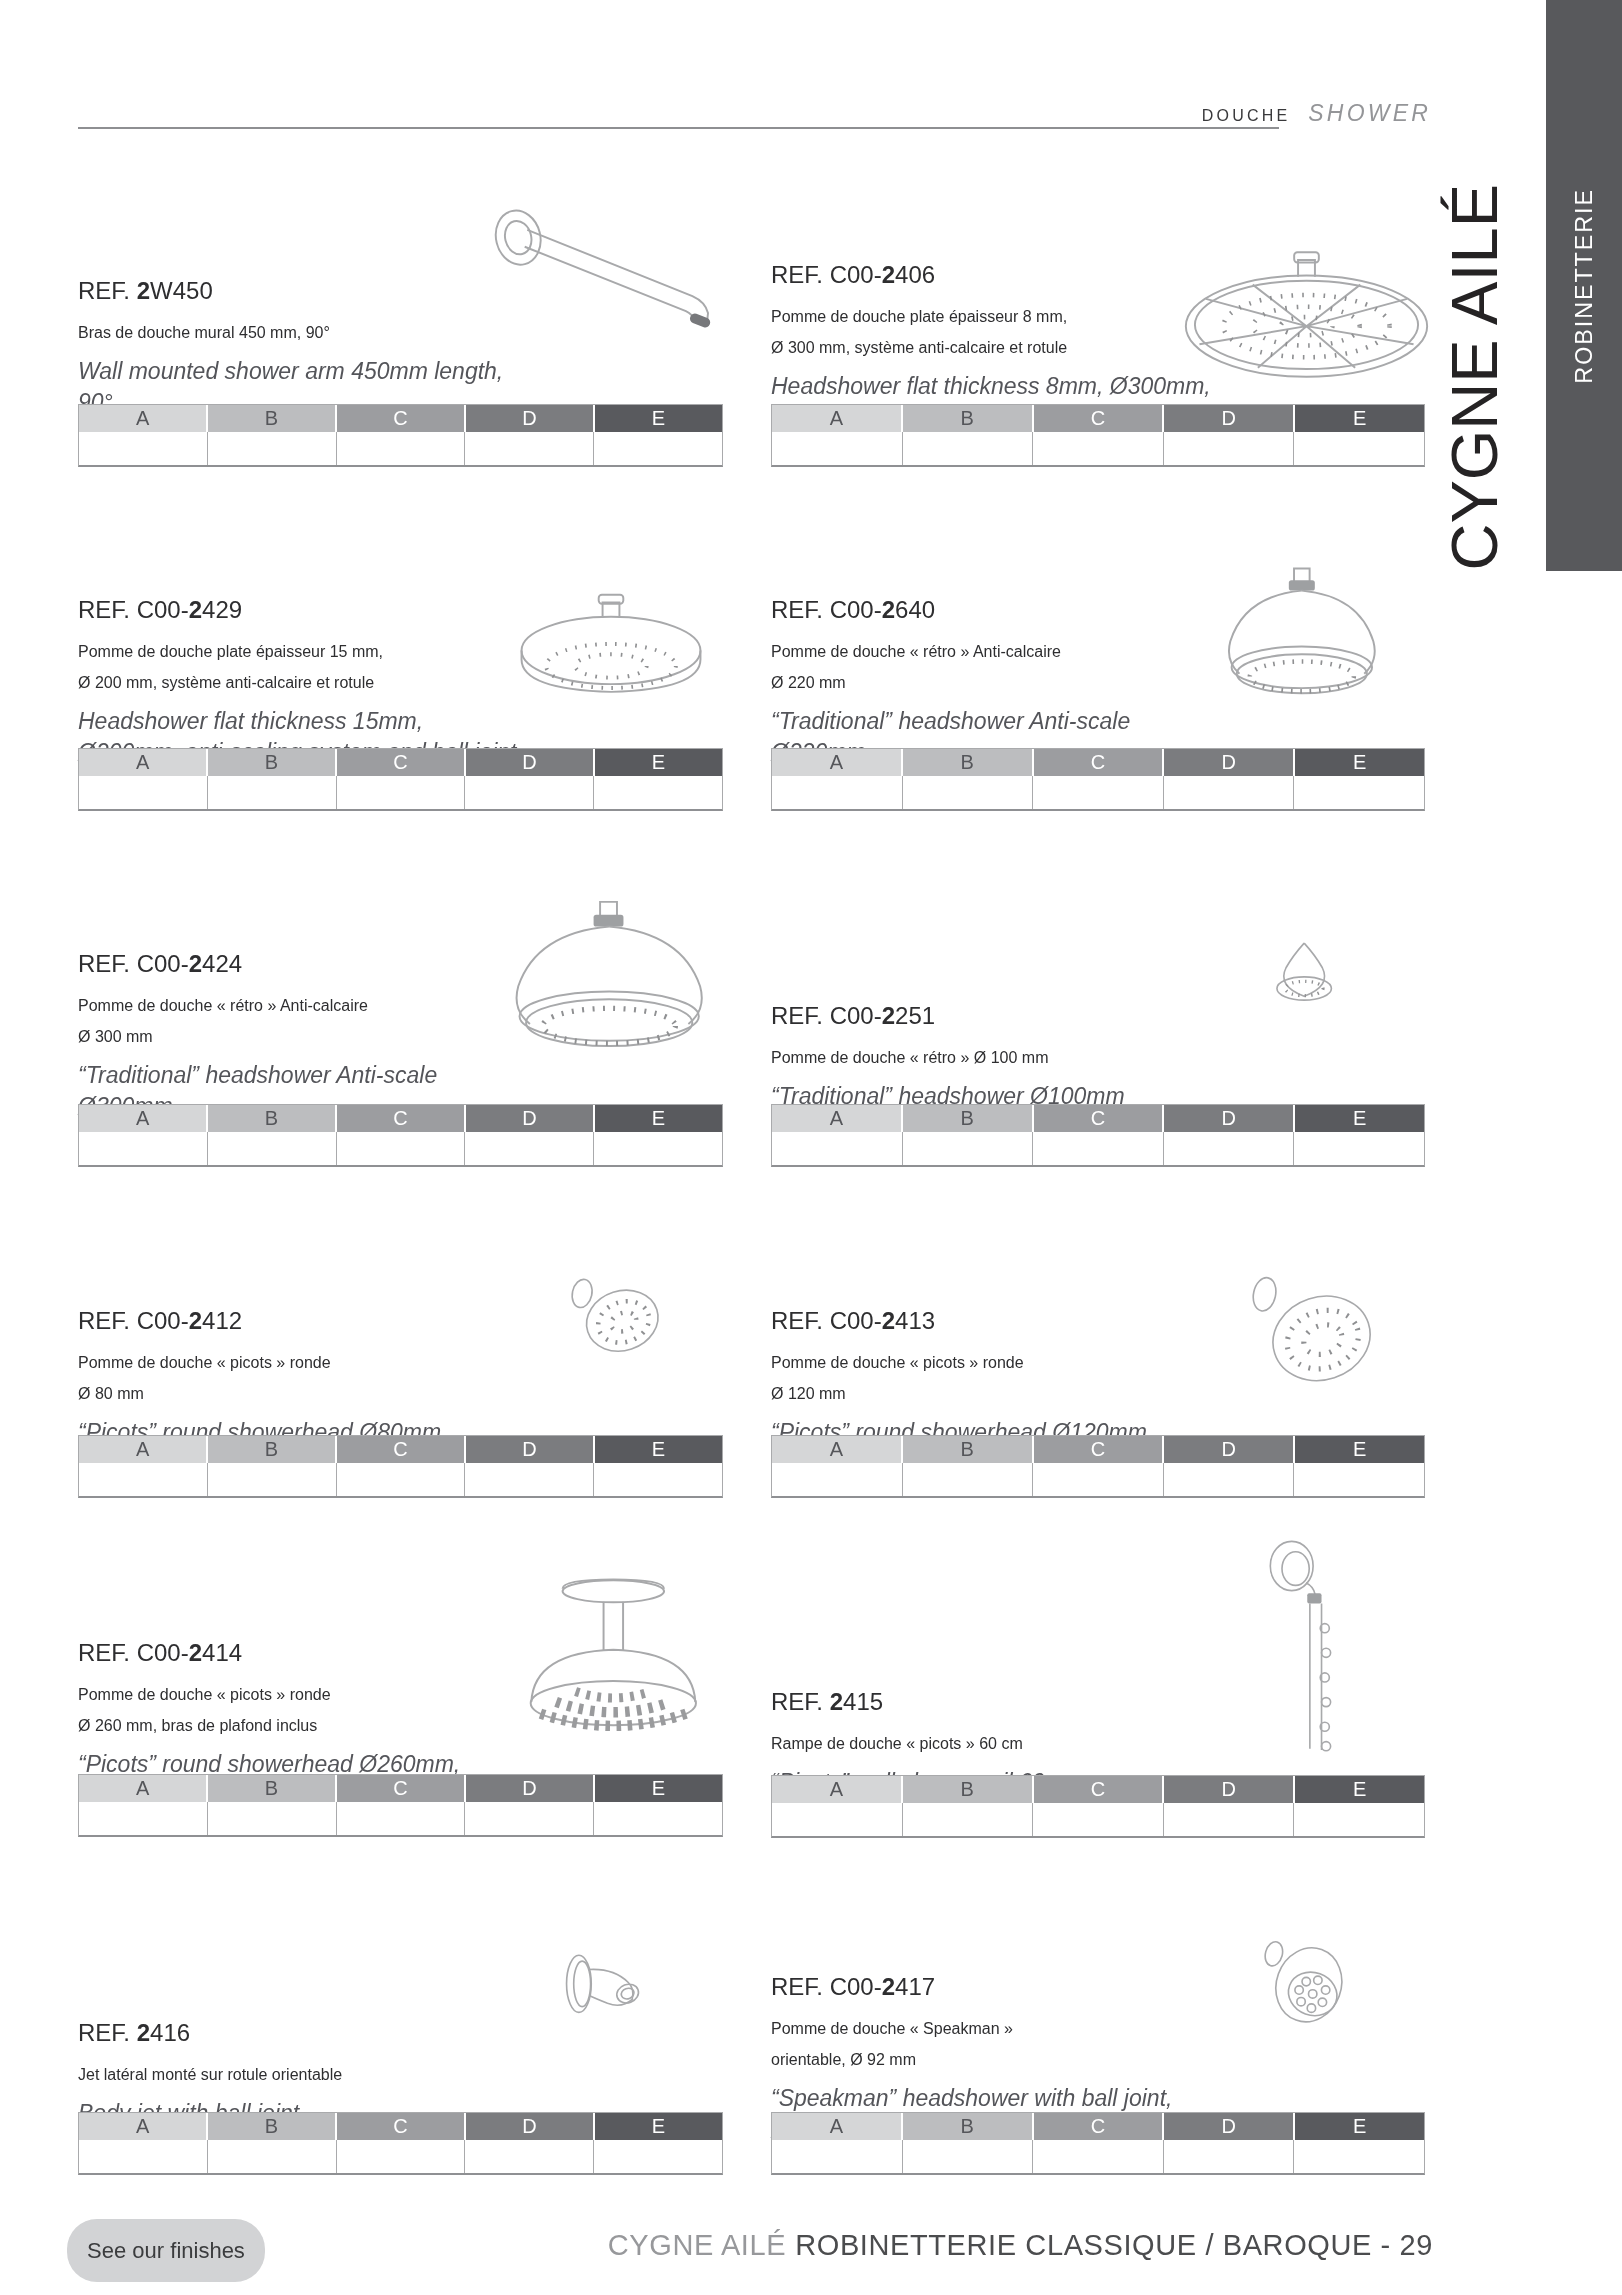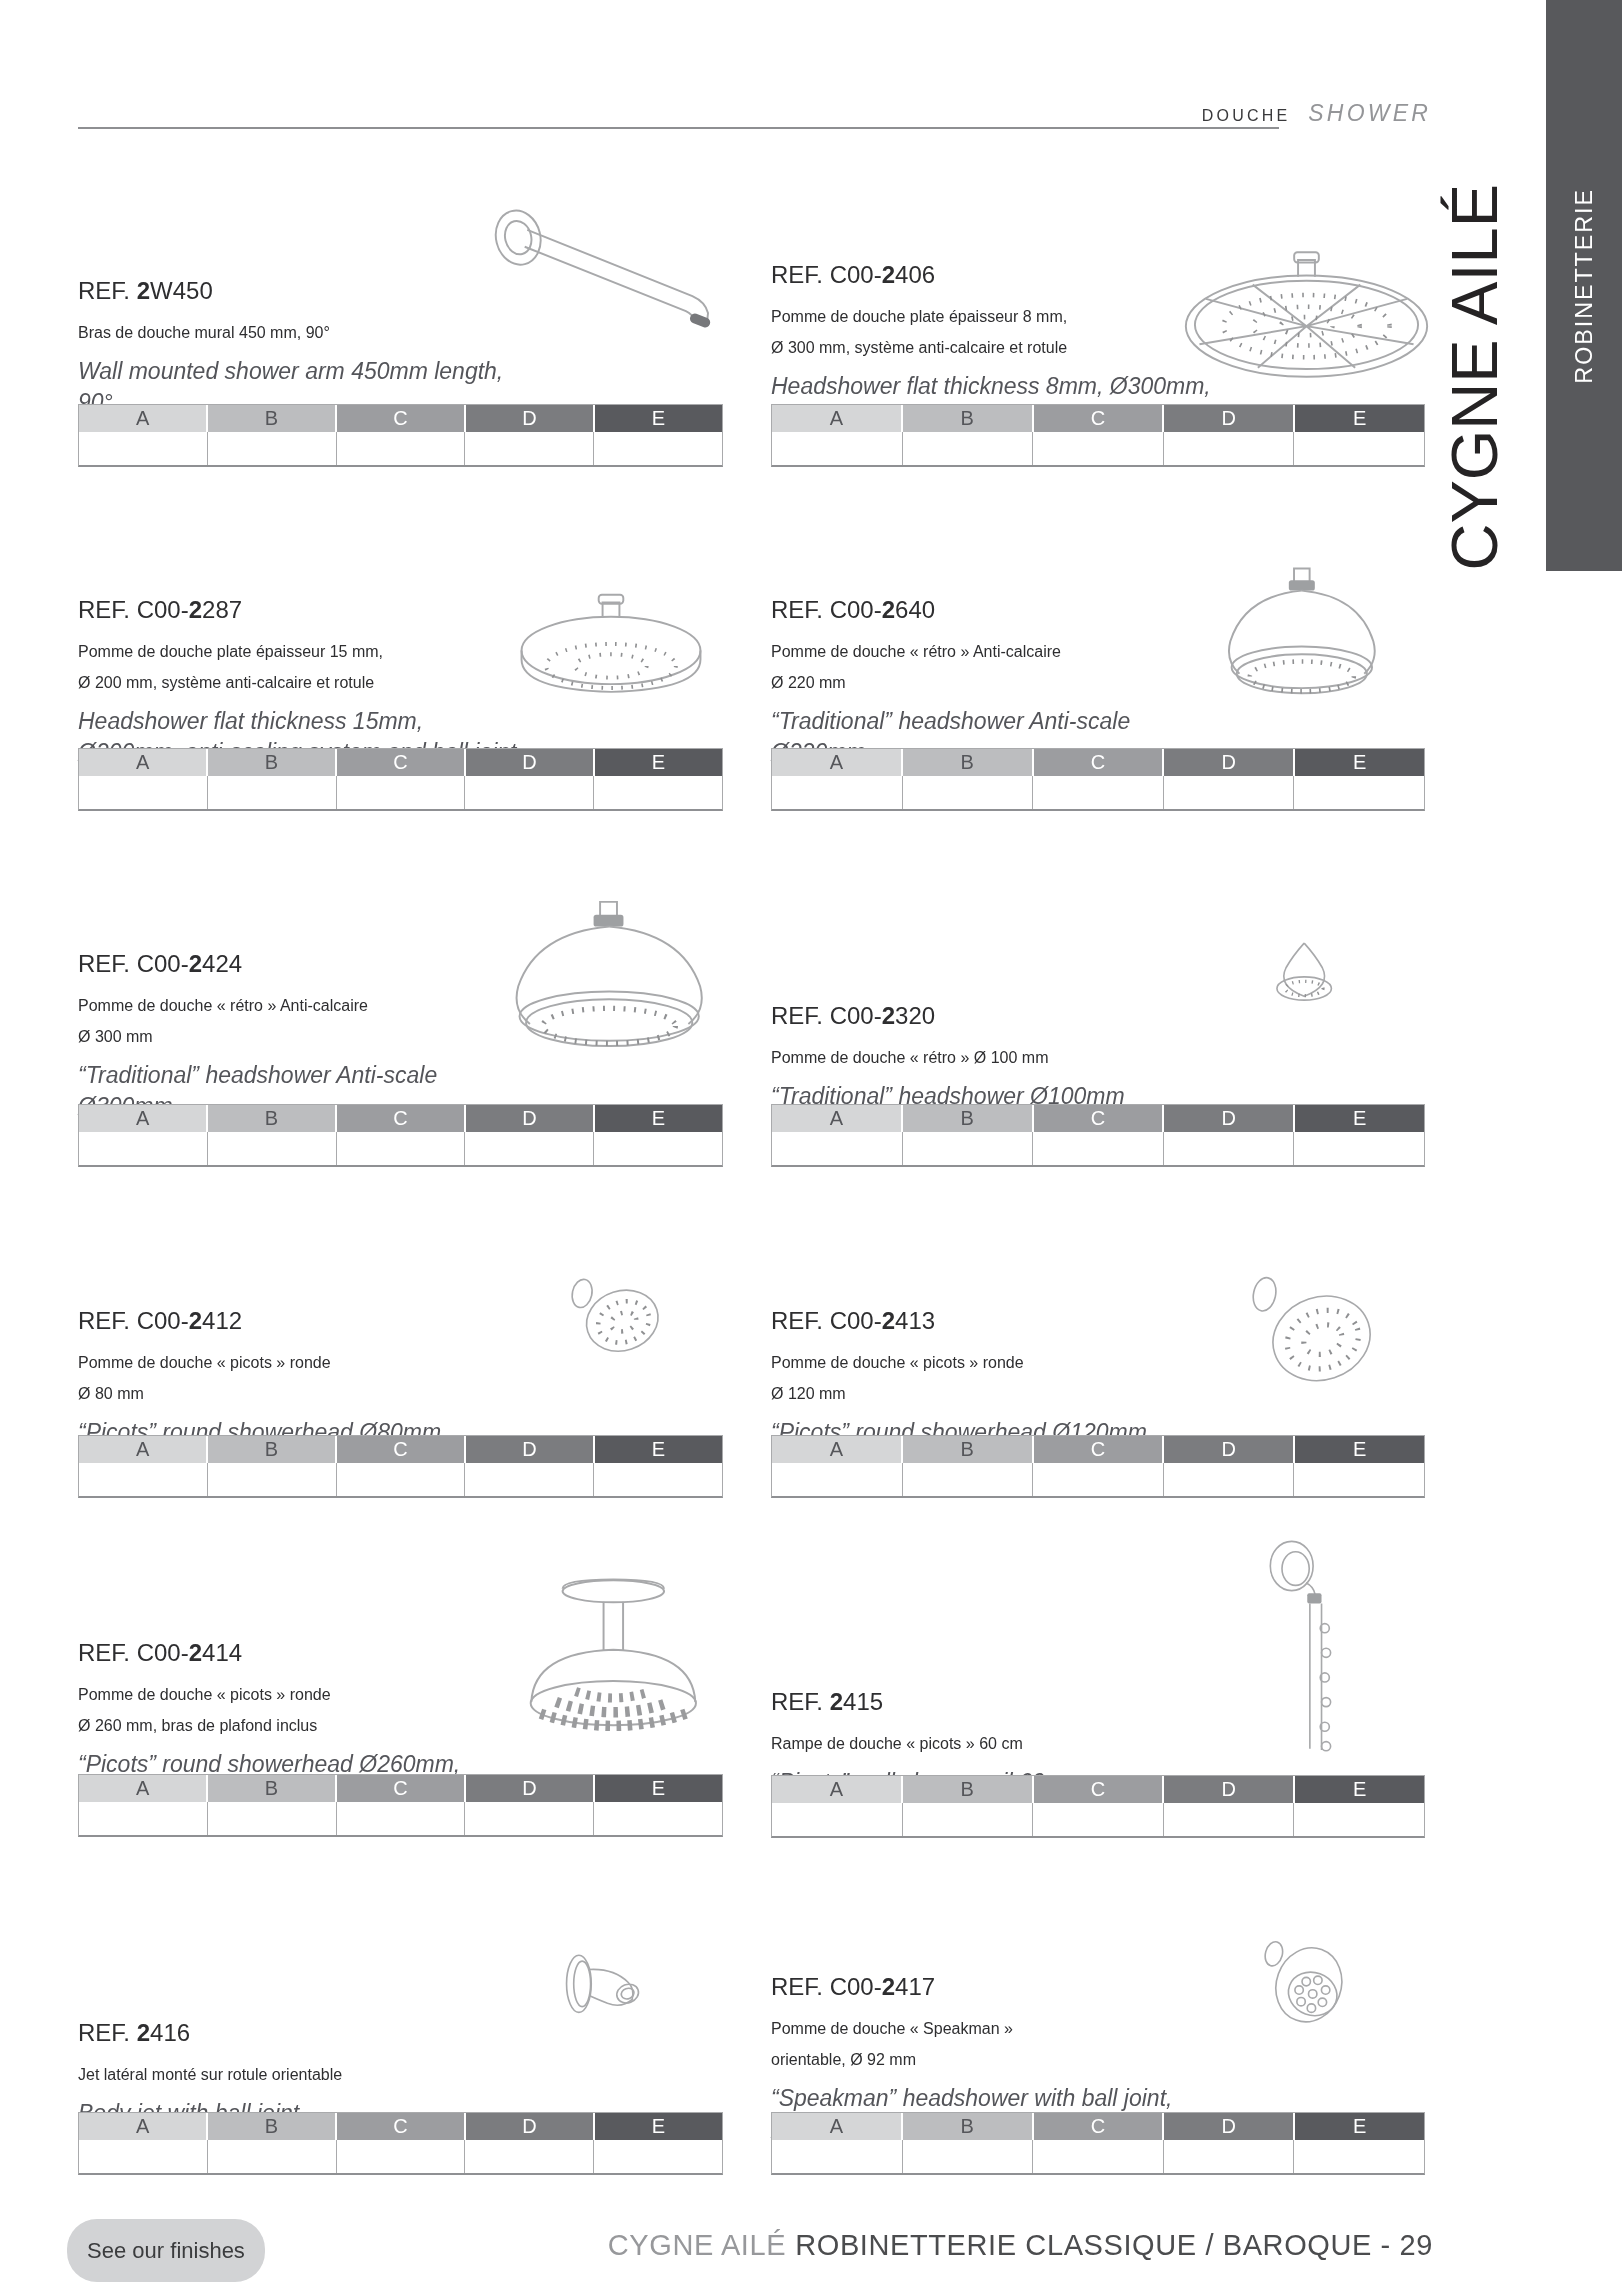--- a/index.html
+++ b/index.html
@@ -276,21 +276,21 @@
         <div class="td"></div>
           <div class="td"></div>
           <div class="td"></div>
           <div class="td"></div>
           <div class="td"></div>
       </div>
     </div>
   </section>
 
   <section class="block" style="left:78px;top:595px;width:645px;height:215px">
-    <div class="ref"><span>REF. C00-</span><b>2</b><span>287</span></div>
+    <div class="ref"><span>REF. C00-</span><b>2</b><span>429</span></div>
     <div class="fr">Pomme de douche plate épaisseur 15 mm,
 Ø 200 mm, système anti-calcaire et rotule</div>
     <div class="en">Headshower flat thickness 15mm,
 Ø200mm, anti-scaling system and ball joint</div>
     <div class="ptable" style="top:153px">
       <div class="thead">
         <div class="th col-a">A</div>
         <div class="th col-b">B</div>
         <div class="th col-c">C</div>
         <div class="th col-d">D</div>
@@ -348,21 +348,21 @@
         <div class="td"></div>
           <div class="td"></div>
           <div class="td"></div>
           <div class="td"></div>
           <div class="td"></div>
       </div>
     </div>
   </section>
 
   <section class="block" style="left:771px;top:1001px;width:654px;height:165px">
-    <div class="ref"><span>REF. C00-</span><b>2</b><span>320</span></div>
+    <div class="ref"><span>REF. C00-</span><b>2</b><span>251</span></div>
     <div class="fr">Pomme de douche « rétro » Ø 100 mm</div>
     <div class="en">“Traditional” headshower Ø100mm</div>
     <div class="ptable" style="top:103px">
       <div class="thead">
         <div class="th col-a">A</div>
         <div class="th col-b">B</div>
         <div class="th col-c">C</div>
         <div class="th col-d">D</div>
         <div class="th col-e">E</div>
       </div>

